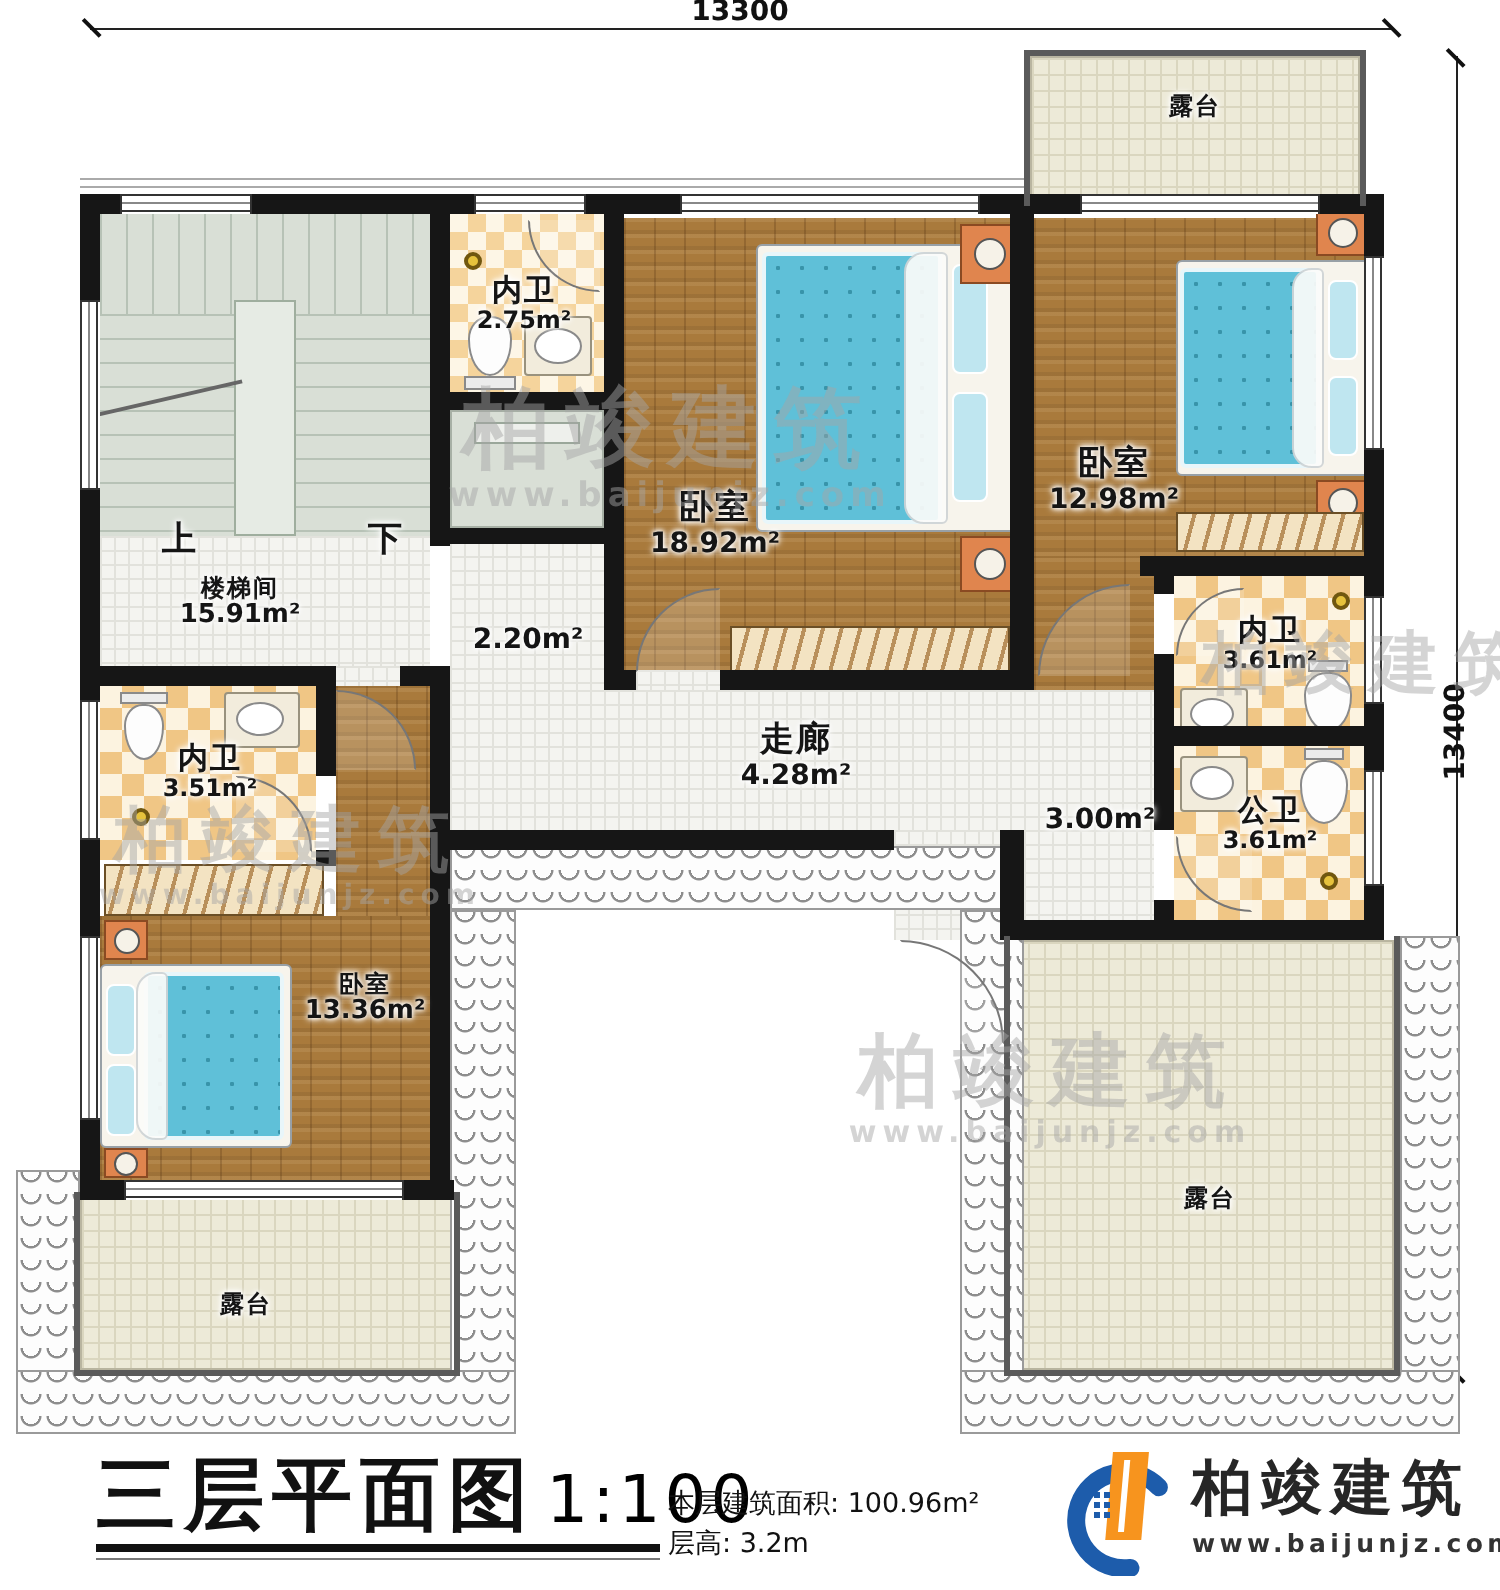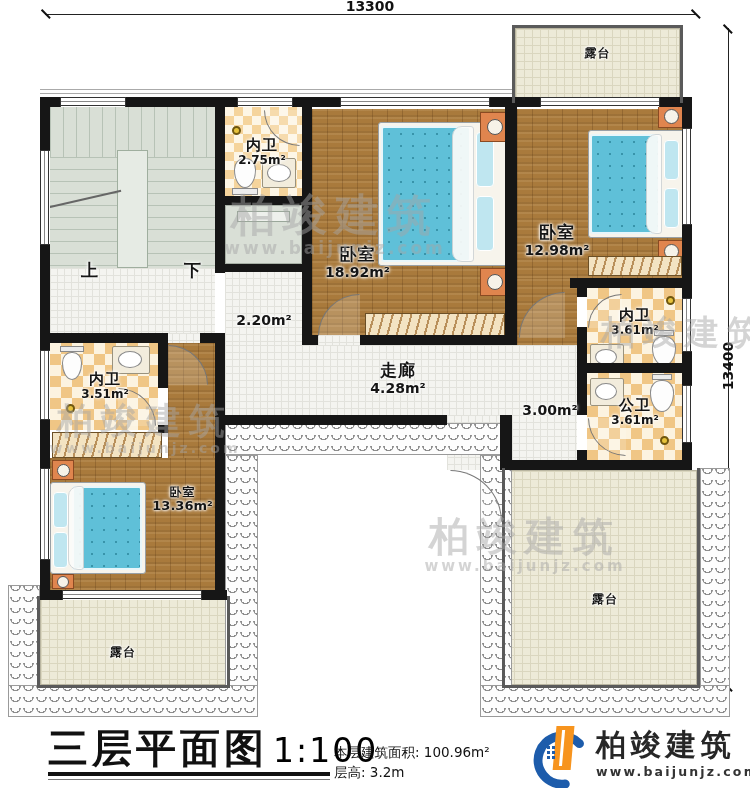--- a/index.html
+++ b/index.html
@@ -256,20 +256,24 @@
   <div class="abs rl" style="left:502px;top:222px;width:110px">
     <div class="rn" style="font-size:17px">卧室</div>
     <div class="ra" style="font-size:14px">12.98m²</div>
   </div>
   <div class="abs rl" style="left:75px;top:260px;width:30px">
     <div class="rn" style="font-size:17px">上</div>
   </div>
   <div class="abs rl" style="left:178px;top:260px;width:30px">
     <div class="rn" style="font-size:17px">下</div>
   </div>
+  <div class="abs rl" style="left:60px;top:287px;width:120px">
+    <div class="rn">楼梯间</div>
+    <div class="ra">15.91m²</div>
+  </div>
   <div class="abs rl" style="left:228px;top:312px;width:72px">
     <div class="ra" style="font-size:14px">2.20m²</div>
   </div>
   <div class="abs rl" style="left:353px;top:360px;width:90px">
     <div class="rn" style="font-size:17px">走廊</div>
     <div class="ra" style="font-size:14px">4.28m²</div>
   </div>
   <div class="abs rl" style="left:510px;top:402px;width:80px">
     <div class="ra" style="font-size:14px">3.00m²</div>
   </div>

